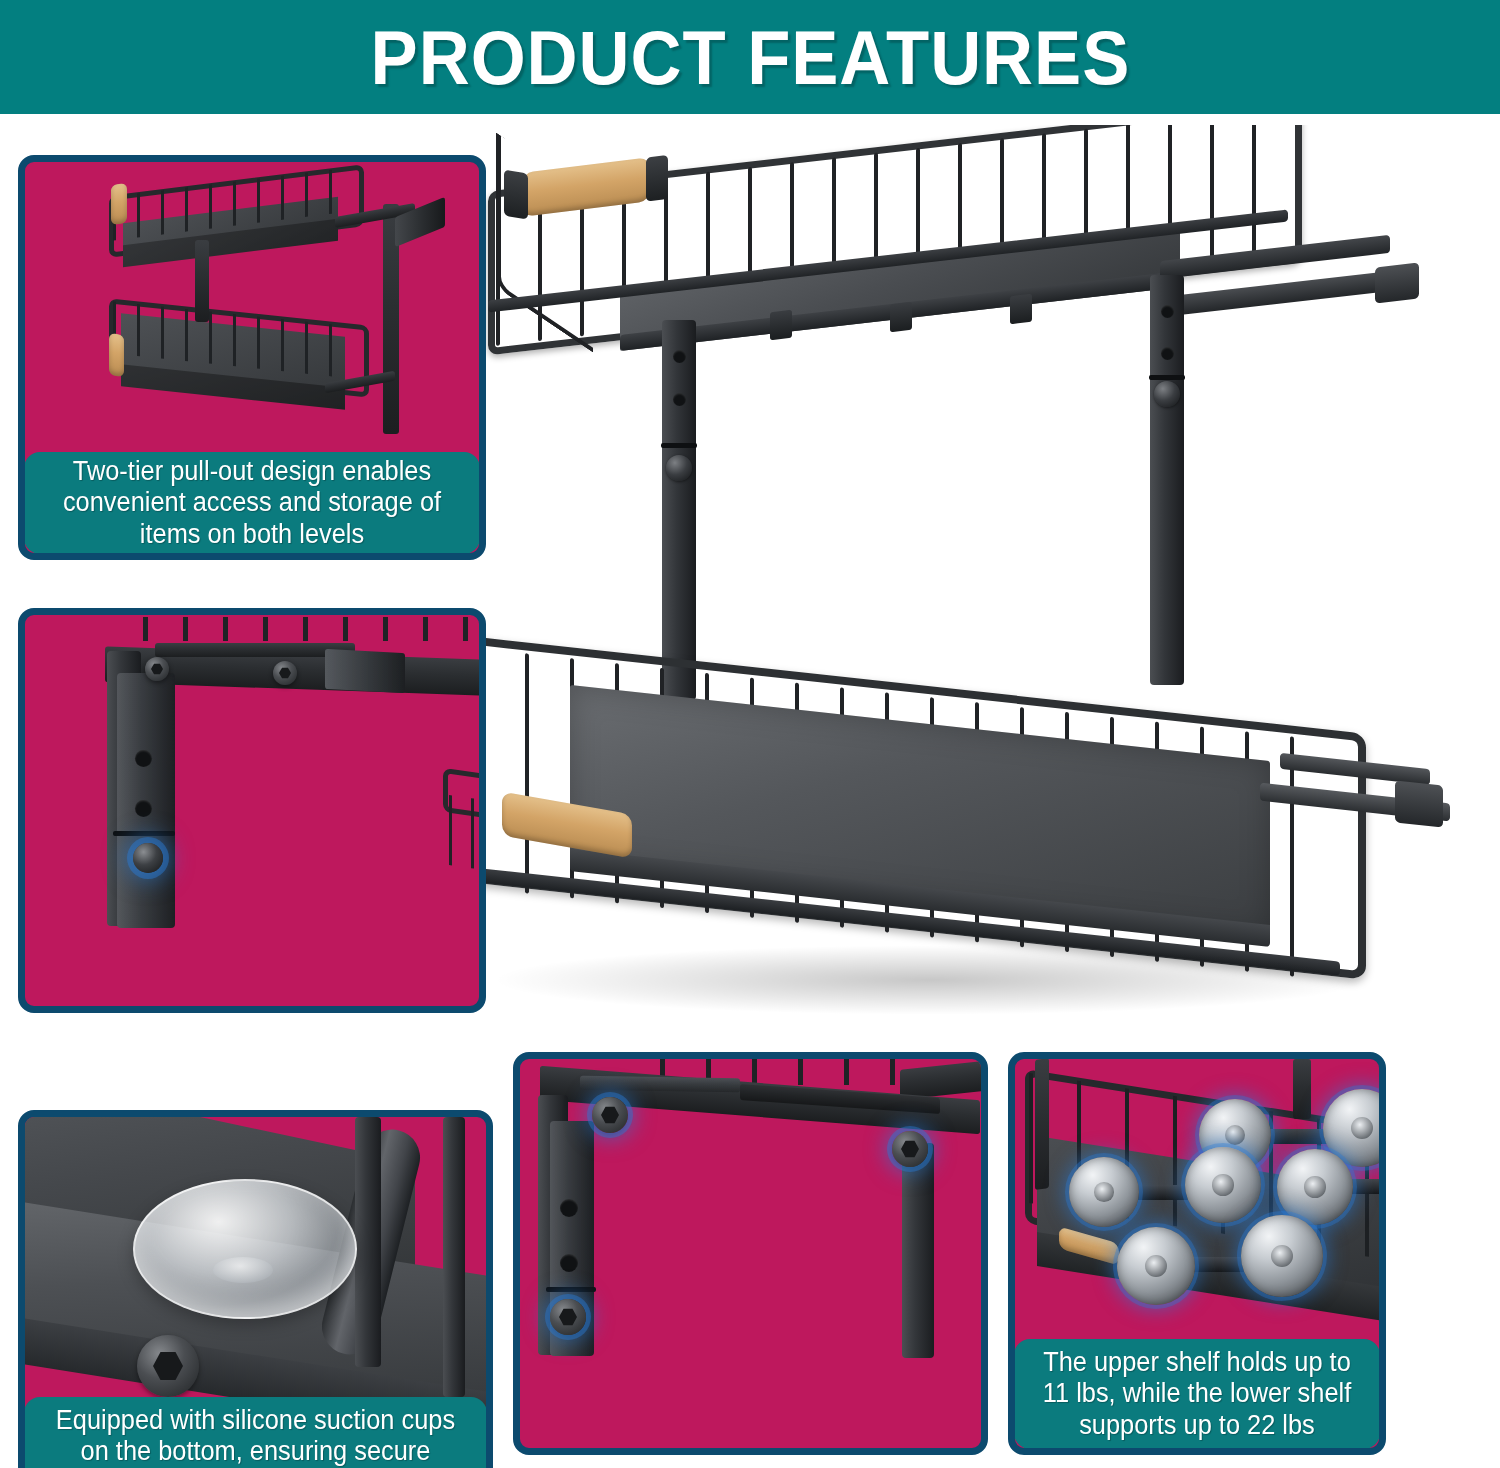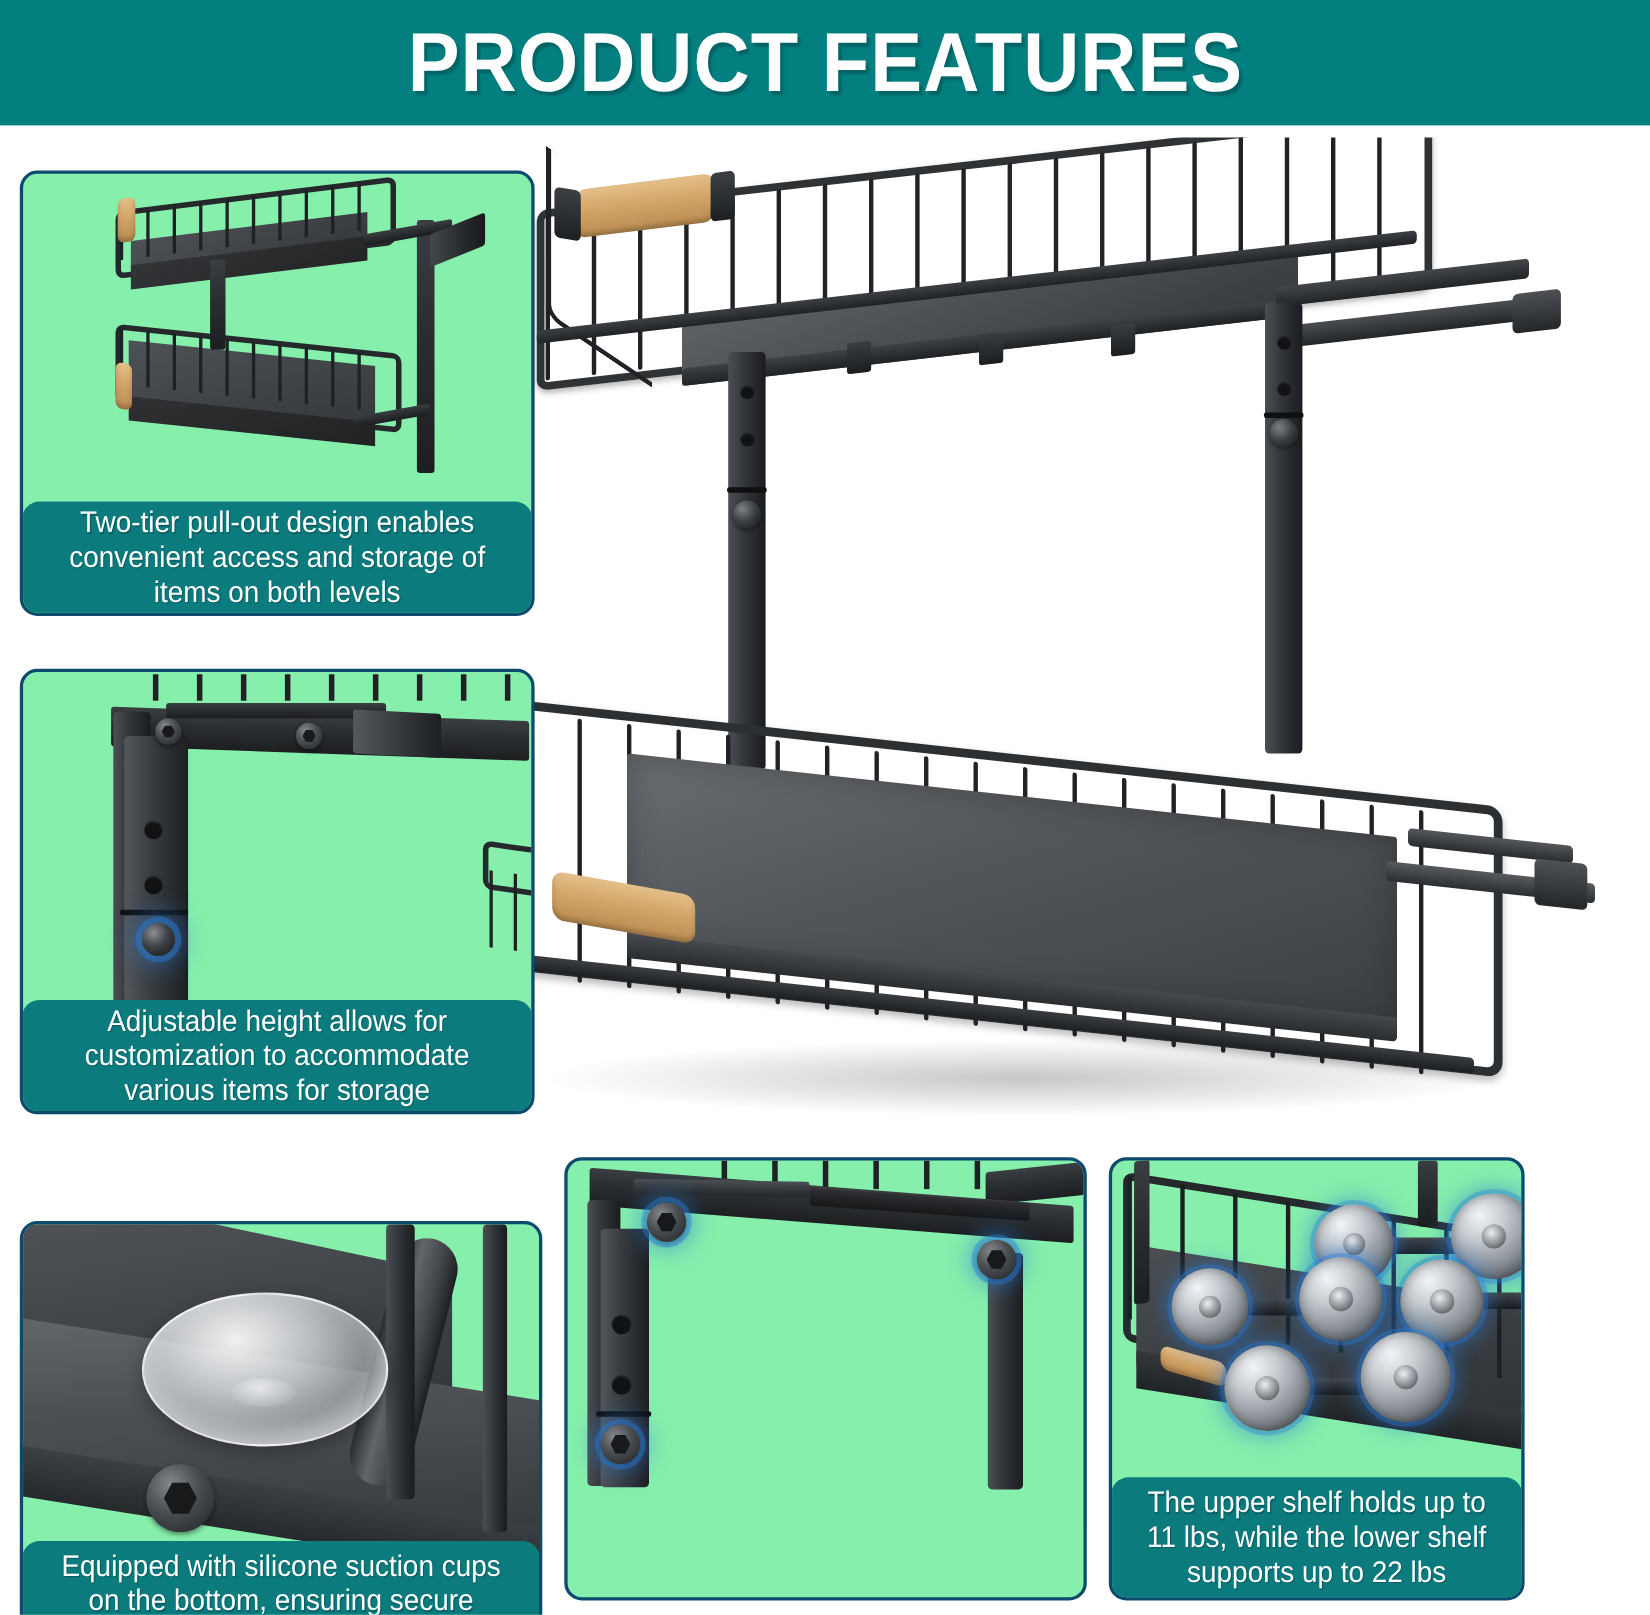--- a/index.html
+++ b/index.html
@@ -8,22 +8,22 @@
 
   
   #header{position:absolute;left:0;top:0;width:1500px;height:114px;
           background:#037F80;display:flex;align-items:center;justify-content:center;}
   #header-title{color:#ffffff;font-size:76px;font-weight:bold;letter-spacing:1px;
         font-family:"Liberation Sans","DejaVu Sans",sans-serif;
         transform:scaleX(.93);text-shadow:3px 3px 2px rgba(0,0,0,.22);
         white-space:nowrap;}
 
   
-  .panel{position:absolute;border:3px solid #0c4a6e;border-radius:16px;
-         background:#86efac;overflow:hidden;box-sizing:border-box;}
+  .panel{position:absolute;border:7px solid #0c4a6e;border-radius:16px;
+         background:#be185d;overflow:hidden;box-sizing:border-box;}
   .panel-art{position:absolute;left:0;top:0;right:0;bottom:0;overflow:hidden;}
   .caption{position:absolute;left:-1px;right:-1px;bottom:-1px;
            background:#0B7B7E;border-radius:16px;
            color:#ffffff;text-align:center;box-sizing:border-box;
            display:flex;align-items:center;justify-content:center;
            padding:6px 10px;}
   .caption span{display:block;line-height:1.16;font-size:27px;
            transform:scaleX(.94);text-shadow:1px 1px 1px rgba(0,0,0,.25);}
 
   
@@ -335,23 +335,20 @@
       </div>
 
     <div class="mini-basket-rim" style="left:418px;top:160px;width:90px;height:34px;transform:skewY(8deg);"></div>
     <div style="position:absolute;left:424px;top:186px;width:84px;height:80px;transform:skewY(8deg);">
       <div class="mini-wire" style="left:0;top:0;height:70px;"></div>
       <div class="mini-wire" style="left:22px;top:0;height:70px;"></div>
 
     </div>
 
   </div>
-  <div class="caption">
-    <span>Adjustable height allows for customization to accommodate various items for storage</span>
-  </div>
 </div>
 
 <div class="panel" id="panel-suction">
   <div class="panel-art">
 
     <div class="plate" style="left:-40px;top:0px;width:430px;height:150px;transform:skewY(12deg);"></div>
 
     <div class="plate" style="left:-30px;top:122px;width:520px;height:130px;transform:skewY(9deg);
           background:linear-gradient(168deg,#63666a 0%,#4d5054 38%,#36393c 100%);"></div>
     <div class="plate" style="left:-30px;top:238px;width:520px;height:46px;transform:skewY(9deg);

